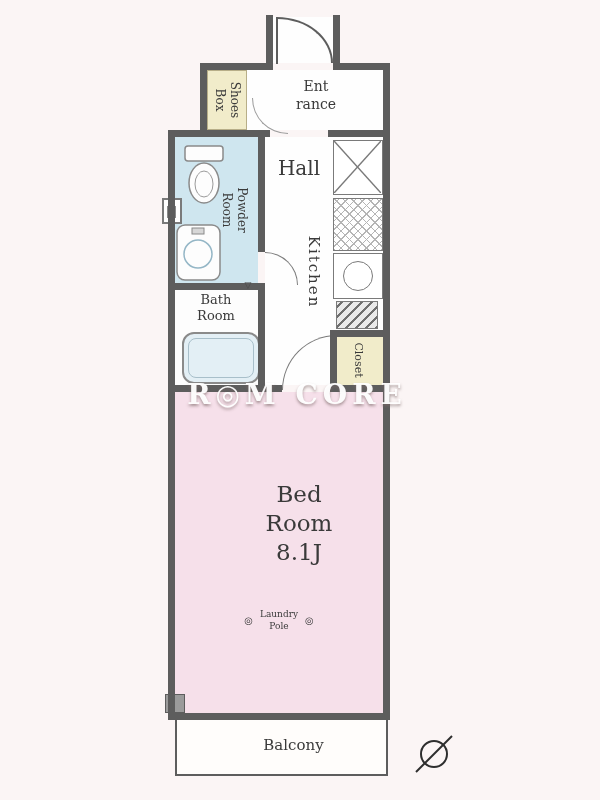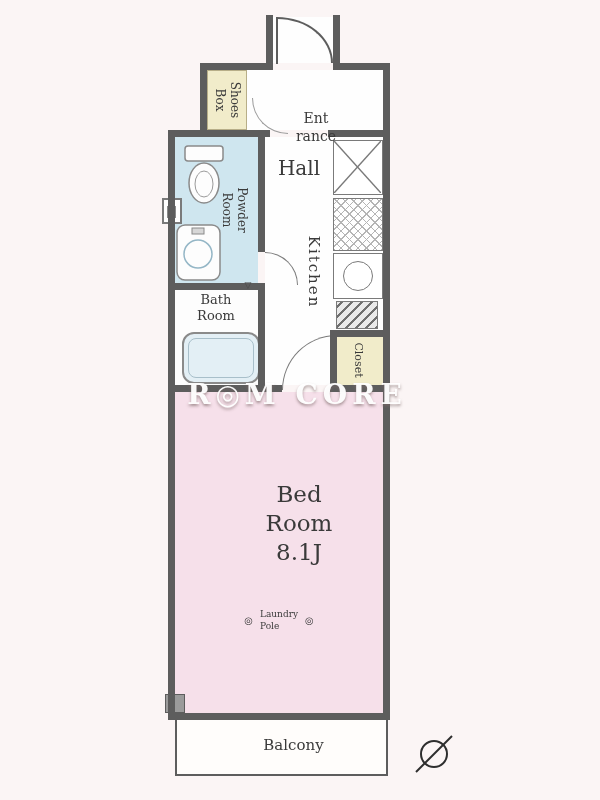--- a/index.html
+++ b/index.html
@@ -102,37 +102,37 @@
 
   <div class="abs" style="left:175px;top:720px;width:213px;height:56px;box-sizing:border-box;border-left:2px solid #5d5d5d;border-right:2px solid #5d5d5d;border-bottom:2px solid #5d5d5d;"></div>
 
   <svg class="abs" style="left:410px;top:730px;" width="48" height="48" viewBox="0 0 48 48">
     <circle cx="24" cy="24" r="13" fill="none" stroke="#2e2e2e" stroke-width="2"></circle>
     <line x1="6" y1="42" x2="42" y2="6" stroke="#2e2e2e" stroke-width="2"></line>
   </svg>
 
   <div class="label rot90" style="left:227px;top:100px;font-size:12px;">Shoes
 Box</div>
-  <div class="label" style="left:286px;top:78px;width:60px;font-size:14px;margin-top:32px;">Ent
+  <div class="label" style="left:286px;top:78px;width:60px;font-size:14px;">Ent
 rance</div>
   <div class="label" style="left:271px;top:156px;width:56px;font-size:20px;text-align:center;">Hall</div>
   <div class="label rot90" style="left:234px;top:210px;font-size:12px;">Powder
 Room</div>
   <div class="label rot90" style="left:314px;top:272px;font-size:15px;letter-spacing:2px;">Kitchen</div>
   <div class="label" style="left:186px;top:292px;width:60px;font-size:13px;">Bath
 Room</div>
   <div class="label" style="left:238px;top:280px;width:20px;font-size:9px;color:#4a4a4a;">▽</div>
   <div class="label rot90" style="left:358px;top:360px;font-size:11px;">Closet</div>
   <div class="label" style="left:175px;top:480px;width:208px;font-size:23px;padding-left:20px;">Bed
 Room
 8.1J</div>
 
   <div class="abs" style="left:175px;top:608px;width:208px;display:flex;justify-content:center;align-items:center;gap:7px;color:#3a3a3a;">
     <span style="font-size:10px;">◎</span>
-    <span style="font-size:9px;white-space:pre-line;line-height:1.35;">Laundry
+    <span style="font-size:9px;white-space:pre-line;text-align:center;line-height:1.35;">Laundry
 Pole</span>
     <span style="font-size:10px;">◎</span>
   </div>
 
   <div class="label" style="left:175px;top:736px;width:213px;font-size:15px;padding-left:12px;">Balcony</div>
 
   <div class="watermark">R◎M CORE</div>
 
 </div>
 

